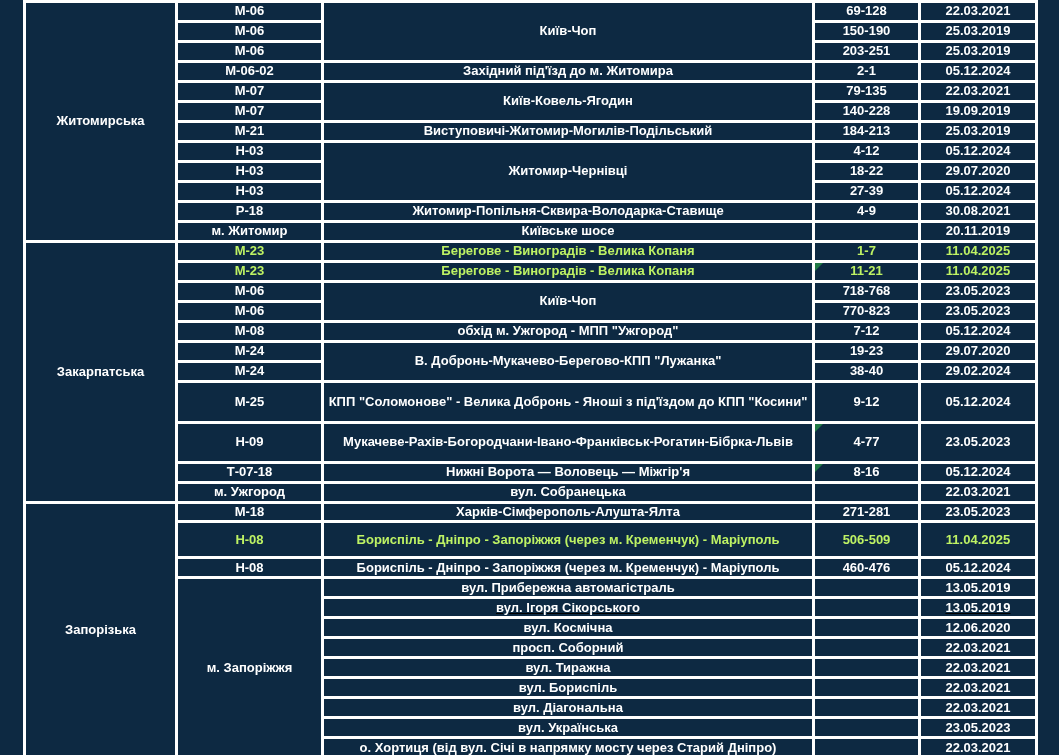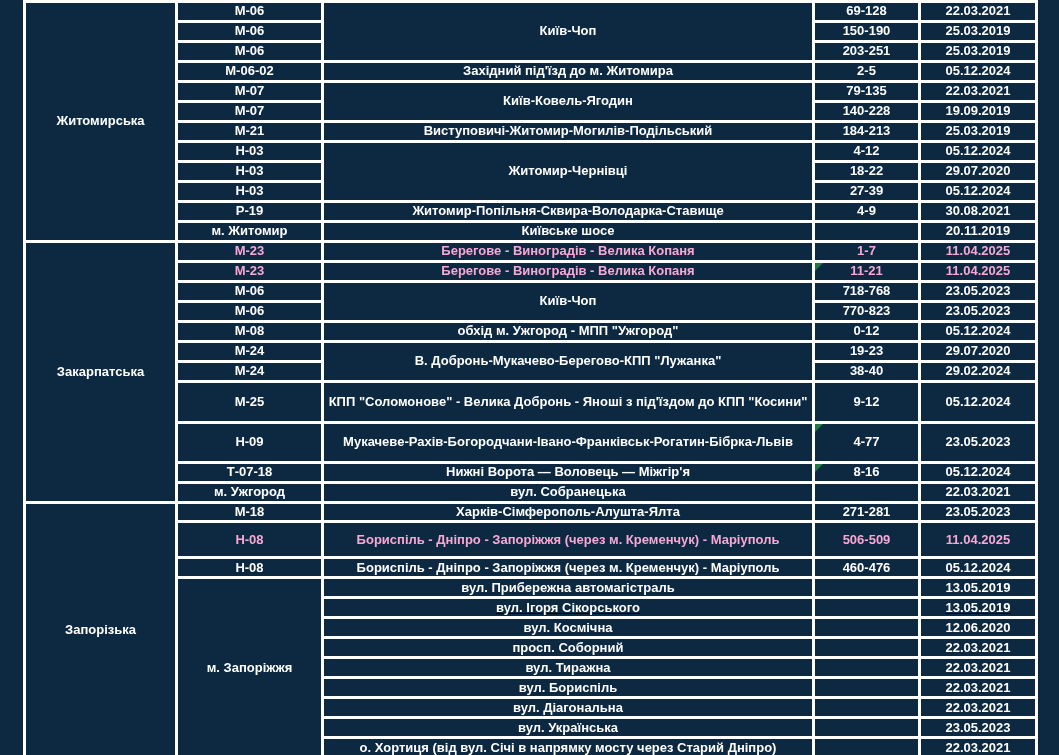--- a/index.html
+++ b/index.html
@@ -21,21 +21,21 @@
     color:#ffffff;
     font-weight:bold;
     font-size:13px;
     line-height:1.25;
     text-align:center;
     vertical-align:middle;
     padding:0 4px;
     overflow-wrap:break-word;
     position:relative;
   }
-  table.roads td.red{color:#f9a8d4;}
+  table.roads td.red{color:#bef264;}
   .flag{
     position:absolute;top:0;left:0;
     width:0;height:0;
     border-top:8px solid #217a46;
     border-right:8px solid transparent;
   }
 </style>
 </head>
 <body>
 
@@ -62,21 +62,21 @@
           <td>25.03.2019</td>
         </tr>
         <tr style="height: 20px;">
           <td>М-06</td>
           <td><span>203-251</span></td>
           <td>25.03.2019</td>
         </tr>
         <tr style="height: 20px;">
           <td>М-06-02</td>
           <td>Західний під'їзд до м. Житомира</td>
-          <td><span>2-5</span></td>
+          <td><span>2-1</span></td>
           <td>05.12.2024</td>
         </tr>
         <tr style="height: 20px;">
           <td>М-07</td>
           <td rowspan="2">Київ-Ковель-Ягодин</td>
           <td><span>79-135</span></td>
           <td>22.03.2021</td>
         </tr>
         <tr style="height: 20px;">
           <td>М-07</td>
@@ -99,21 +99,21 @@
           <td>Н-03</td>
           <td><span>18-22</span></td>
           <td>29.07.2020</td>
         </tr>
         <tr style="height: 20px;">
           <td>Н-03</td>
           <td><span>27-39</span></td>
           <td>05.12.2024</td>
         </tr>
         <tr style="height: 20px;">
-          <td>Р-19</td>
+          <td>Р-18</td>
           <td>Житомир-Попільня-Сквира-Володарка-Ставище</td>
           <td><span>4-9</span></td>
           <td>30.08.2021</td>
         </tr>
         <tr style="height: 20px;">
           <td>м. Житомир</td>
           <td>Київське шосе</td>
           <td><span></span></td>
           <td>20.11.2019</td>
         </tr>
@@ -137,21 +137,21 @@
           <td>23.05.2023</td>
         </tr>
         <tr style="height: 20px;">
           <td>М-06</td>
           <td><span>770-823</span></td>
           <td>23.05.2023</td>
         </tr>
         <tr style="height: 20px; margin-left: 28px;">
           <td>М-08</td>
           <td>обхід м. Ужгород - МПП "Ужгород"</td>
-          <td><span>0-12</span></td>
+          <td><span>7-12</span></td>
           <td>05.12.2024</td>
         </tr>
         <tr style="height: 20px;">
           <td>М-24</td>
           <td rowspan="2">В. Добронь-Мукачево-Берегово-КПП "Лужанка"</td>
           <td><span>19-23</span></td>
           <td>29.07.2020</td>
         </tr>
         <tr style="height: 20px;">
           <td>М-24</td>

